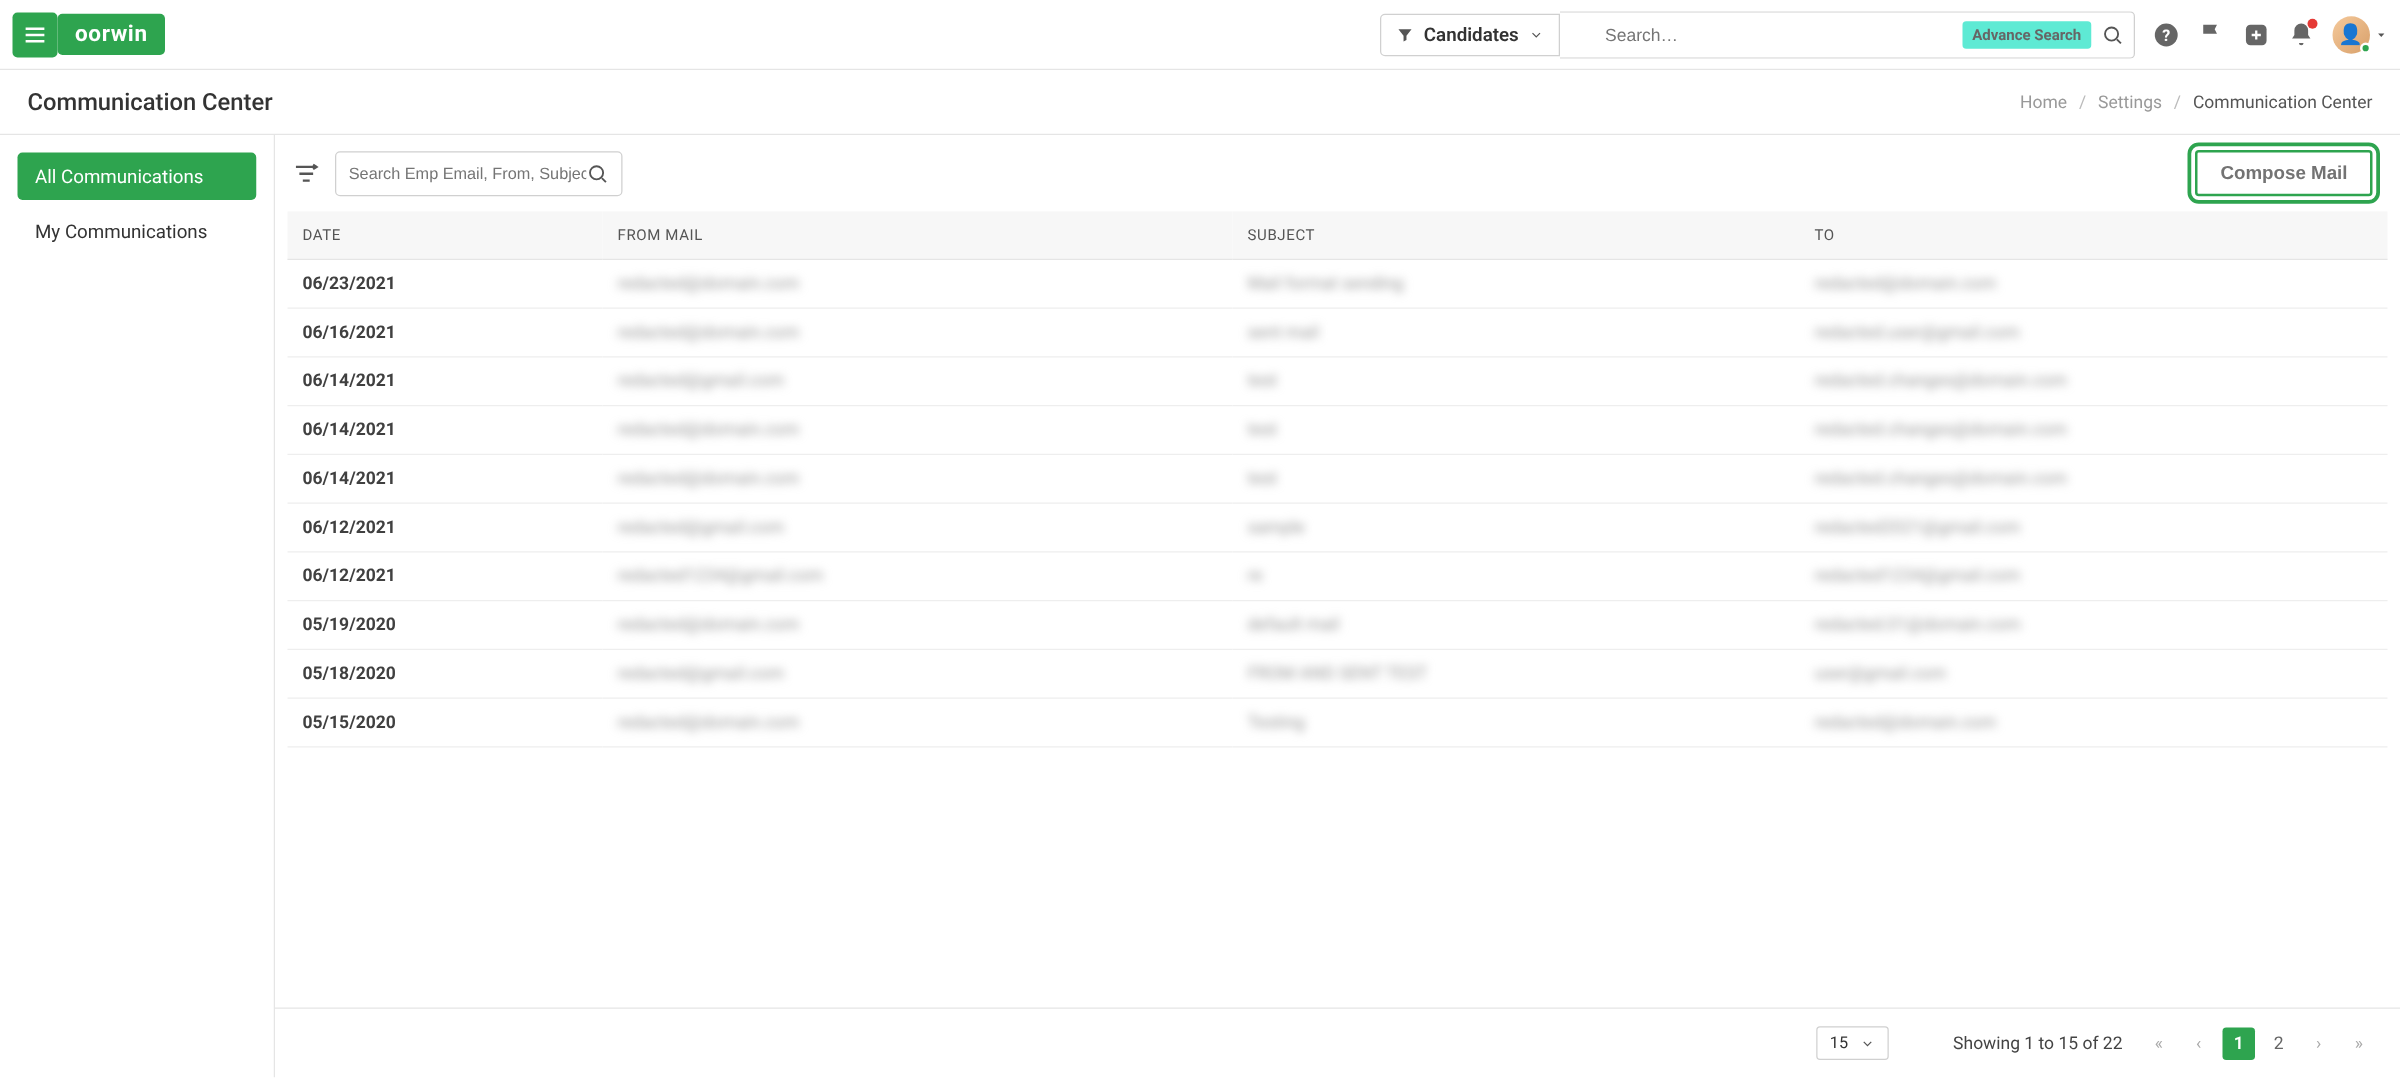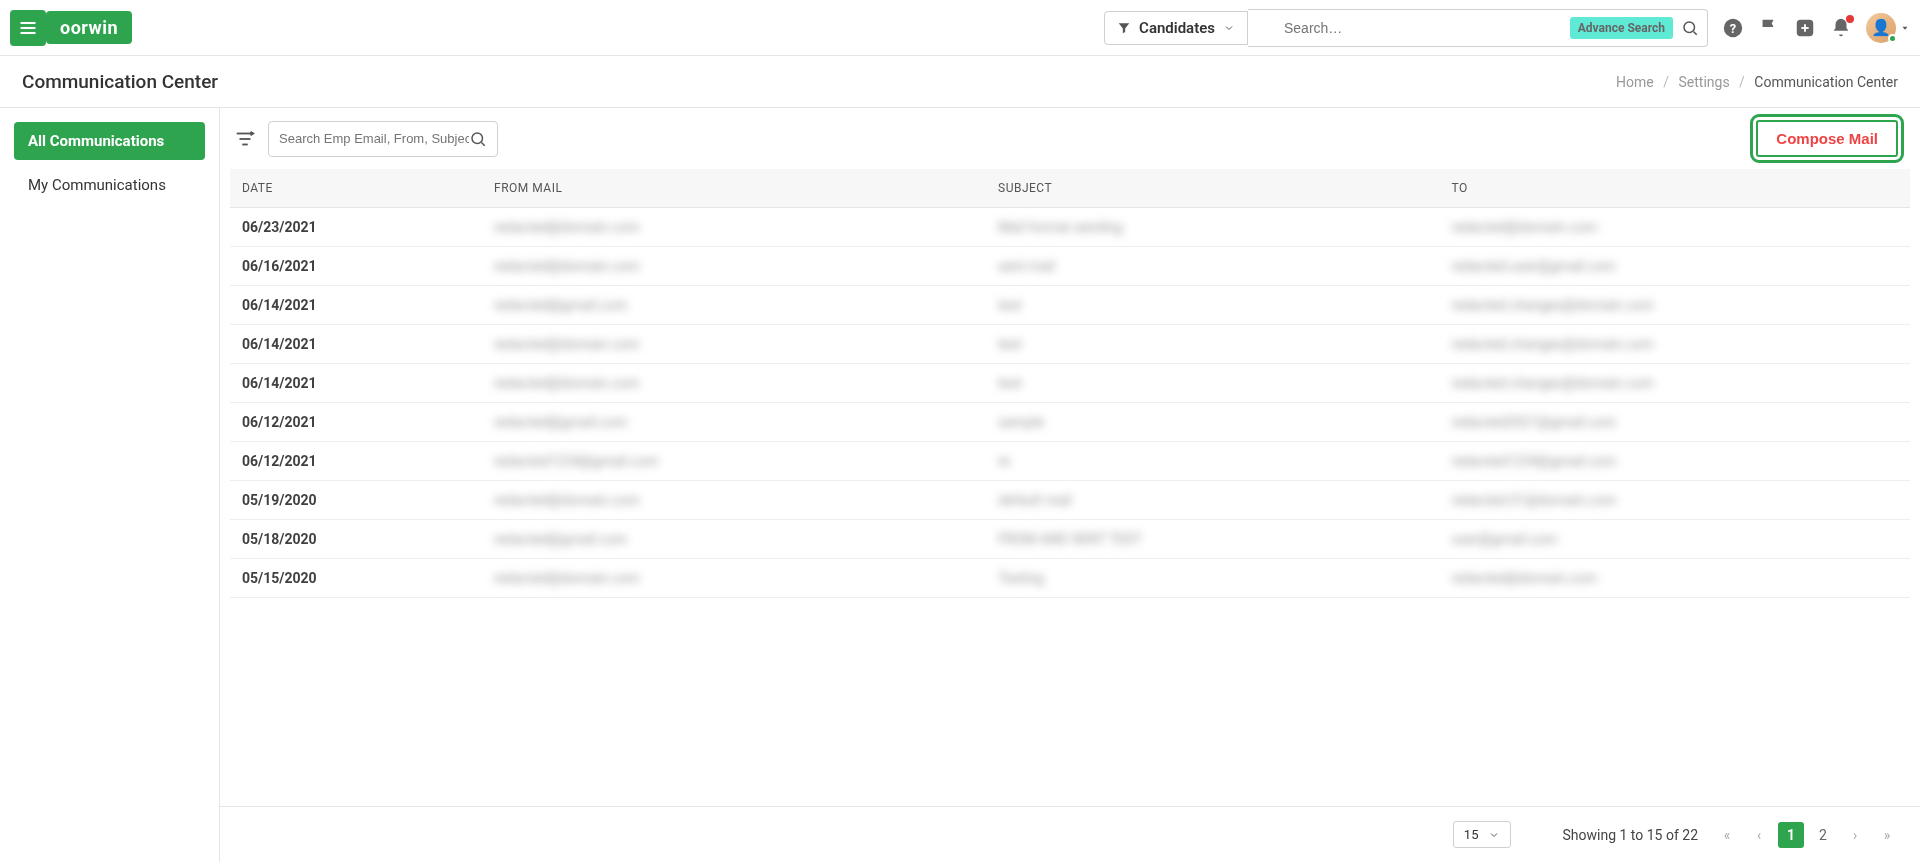--- a/index.html
+++ b/index.html
@@ -24,29 +24,29 @@
 .avatar { width: 30px; height: 30px; border-radius: 50%; background: linear-gradient(135deg,#f5c99b,#d8a06a); display:flex; align-items:center; justify-content:center; font-size:16px; }
 .avatar-status { position:absolute; bottom:0; left:22px; width:9px; height:9px; background:#2ea44f; border:2px solid #fff; border-radius:50%; }
 .subheader { display: flex; align-items: center; justify-content: space-between; padding: 14px 22px; border-bottom: 1px solid #e5e5e5; gap: 44px; }
 .page-title { font-size: 19px; font-weight: 500; color: #333; }
 .breadcrumb { font-size: 14px; color: #999; }
 .breadcrumb .sep { margin: 0 6px; color: #bbb; }
 .breadcrumb .current { color: #555; }
 .layout { display: flex; }
 .sidebar { width: 220px; border-right: 1px solid #e5e5e5; padding: 14px; min-height: calc(100vh - 112px); }
 .sidebar-item { padding: 10px 14px; border-radius: 4px; cursor: pointer; margin-bottom: 6px; font-size: 15px; }
-.sidebar-item.active { background: #2ea44f; color: #fff; font-weight: 700; }
+.sidebar-item.active { background: #2ea44f; color: #fff; font-weight: 400; }
 .main { flex: 1; display: flex; flex-direction: column; }
 .toolbar { display: flex; align-items: center; padding: 12px 14px; gap: 12px; }
 .filter-lines { width: 22px; height: 22px; color: #555; cursor: pointer; }
 .emp-search { display: flex; align-items: center; border: 1px solid #d0d0d0; border-radius: 4px; padding: 0 10px; height: 36px; width: 230px; }
 .emp-search input { border: none; outline: none; flex: 1; font-size: 13px; }
 .emp-search svg { width: 18px; height: 18px; color: #555; }
 .toolbar-spacer { flex: 1; }
-.compose-btn { border: 2px solid #2ea44f; outline: 3px solid #2ea44f; outline-offset: 3px; color: #ef4444; background: #fff; padding: 8px 18px; border-radius: 3px; font-size: 15px; font-weight: 600; cursor: pointer; margin-right: 8px; }
+.compose-btn { border: 2px solid #2ea44f; outline: 3px solid #2ea44f; outline-offset: 3px; color: #737373; background: #fff; padding: 8px 18px; border-radius: 3px; font-size: 15px; font-weight: 600; cursor: pointer; margin-right: 8px; }
 .table-wrap { flex: 1; overflow: auto; padding: 0 10px; }
 table { width: 100%; border-collapse: collapse; }
 thead th { text-align: left; font-size: 12px; font-weight: 400; letter-spacing: 0.5px; color: #555; padding: 12px 12px; background: #f7f7f7; border-bottom: 1px solid #e5e5e5; }
 tbody td { padding: 11px 12px; border-bottom: 1px solid #eee; font-size: 14px; vertical-align: middle; }
 .date-link { color: #404040; font-weight: 700; text-align: right; }
 .blur-text { filter: blur(4px); color: #999; user-select: none; }
 .footer { display: flex; align-items: center; justify-content: flex-end; gap: 16px; padding: 14px 20px; border-top: 1px solid #e5e5e5; }
 .page-size { display: flex; align-items: center; border: 1px solid #d0d0d0; border-radius: 3px; padding: 5px 10px; gap: 10px; cursor: pointer; font-size: 13px; }
 .page-size svg { width: 12px; height: 12px; }
 .showing-text { font-size: 14px; color: #444; margin-left: 35px; }

